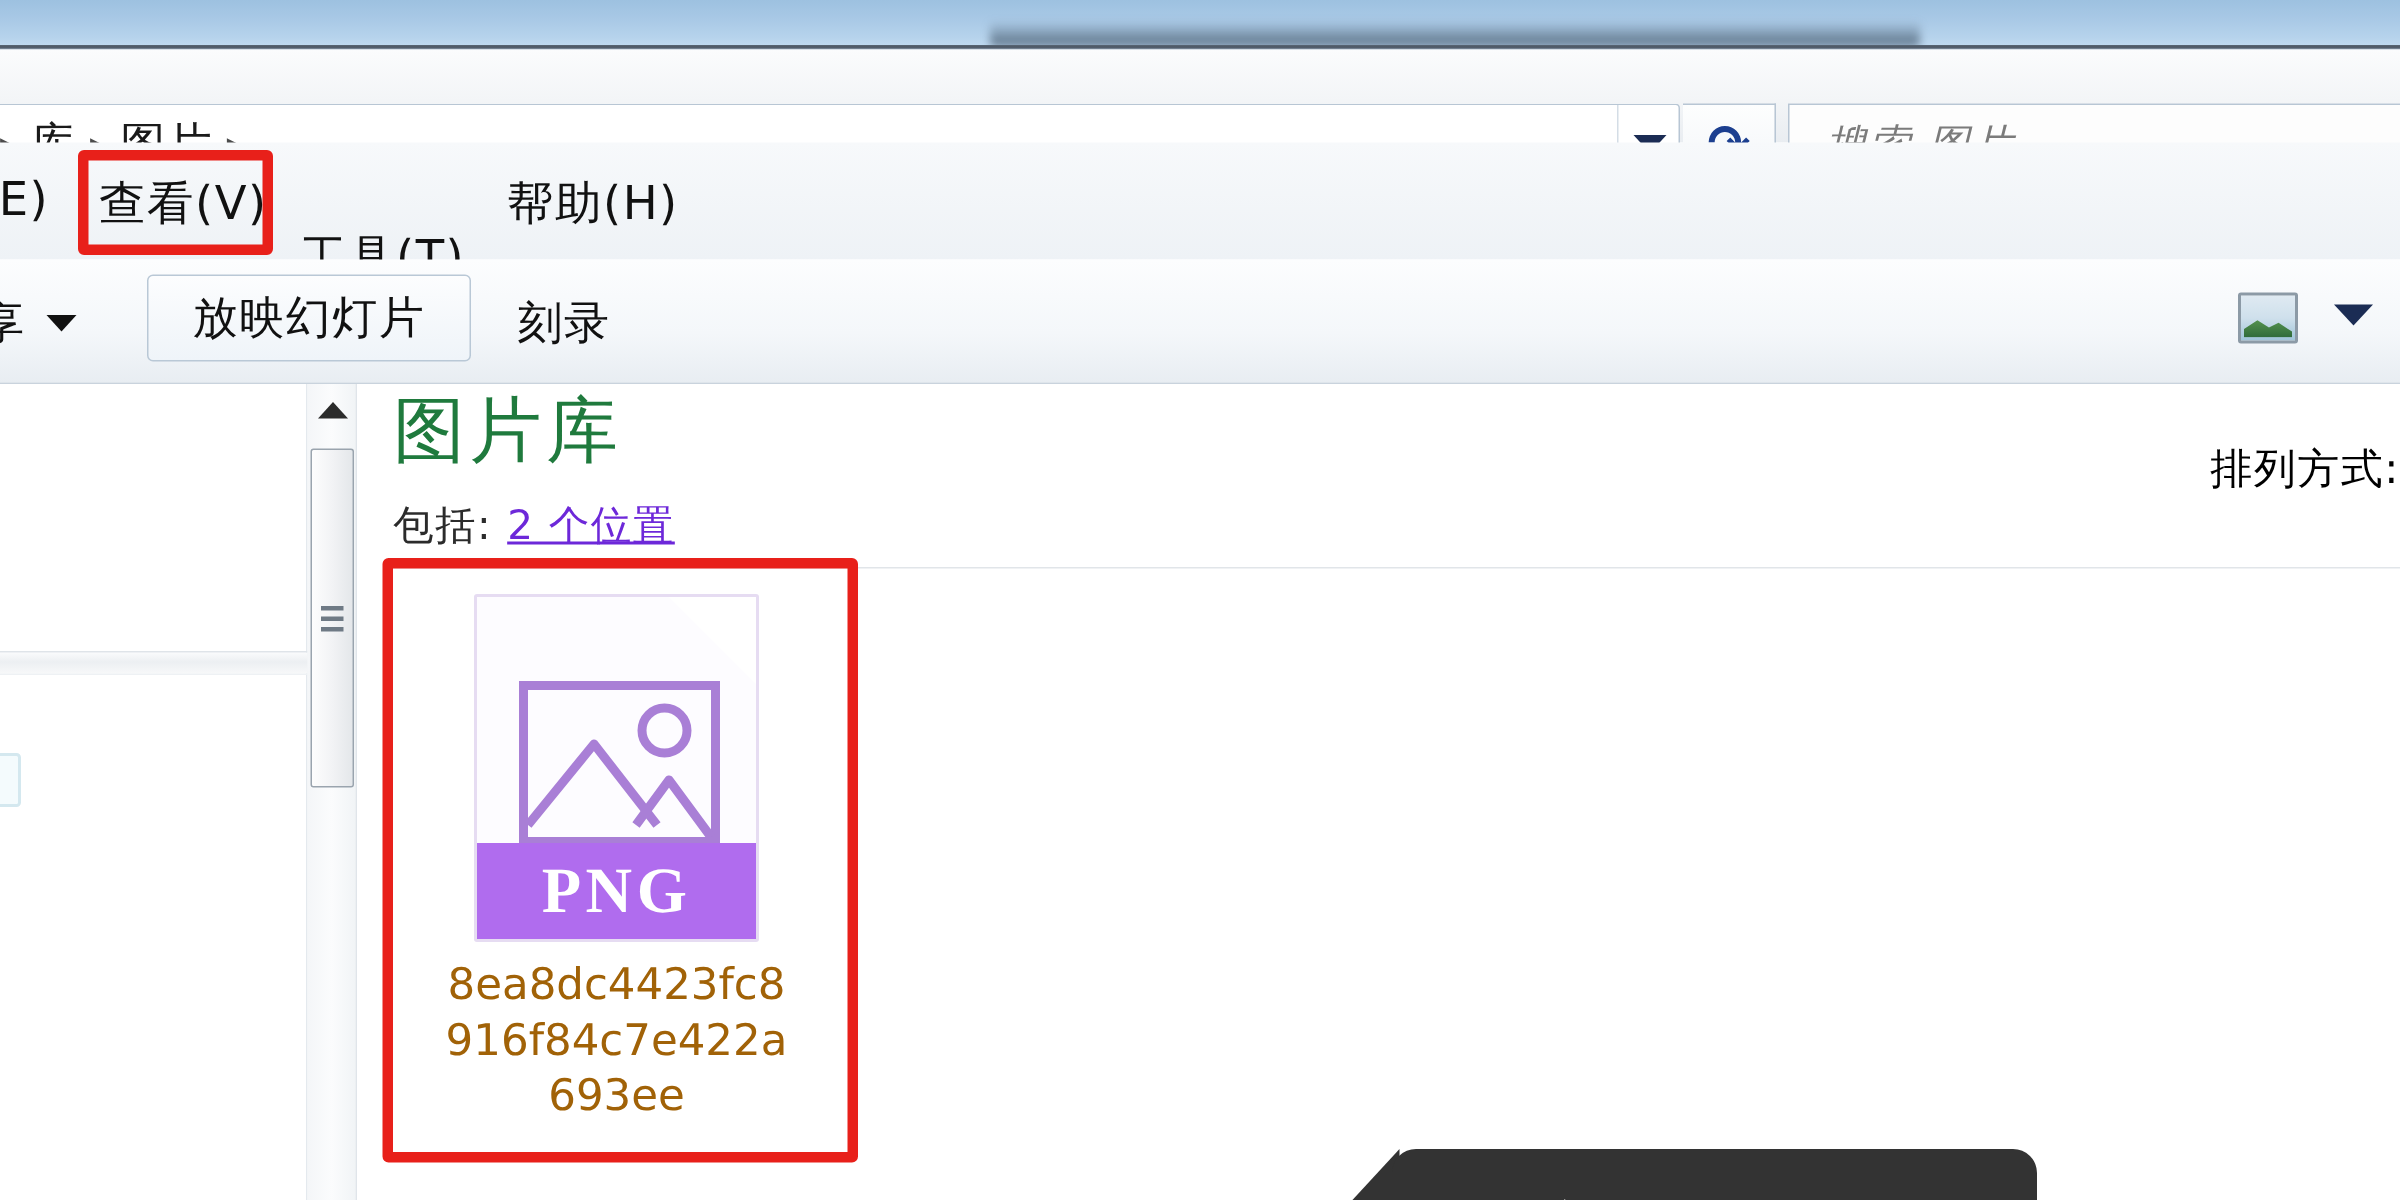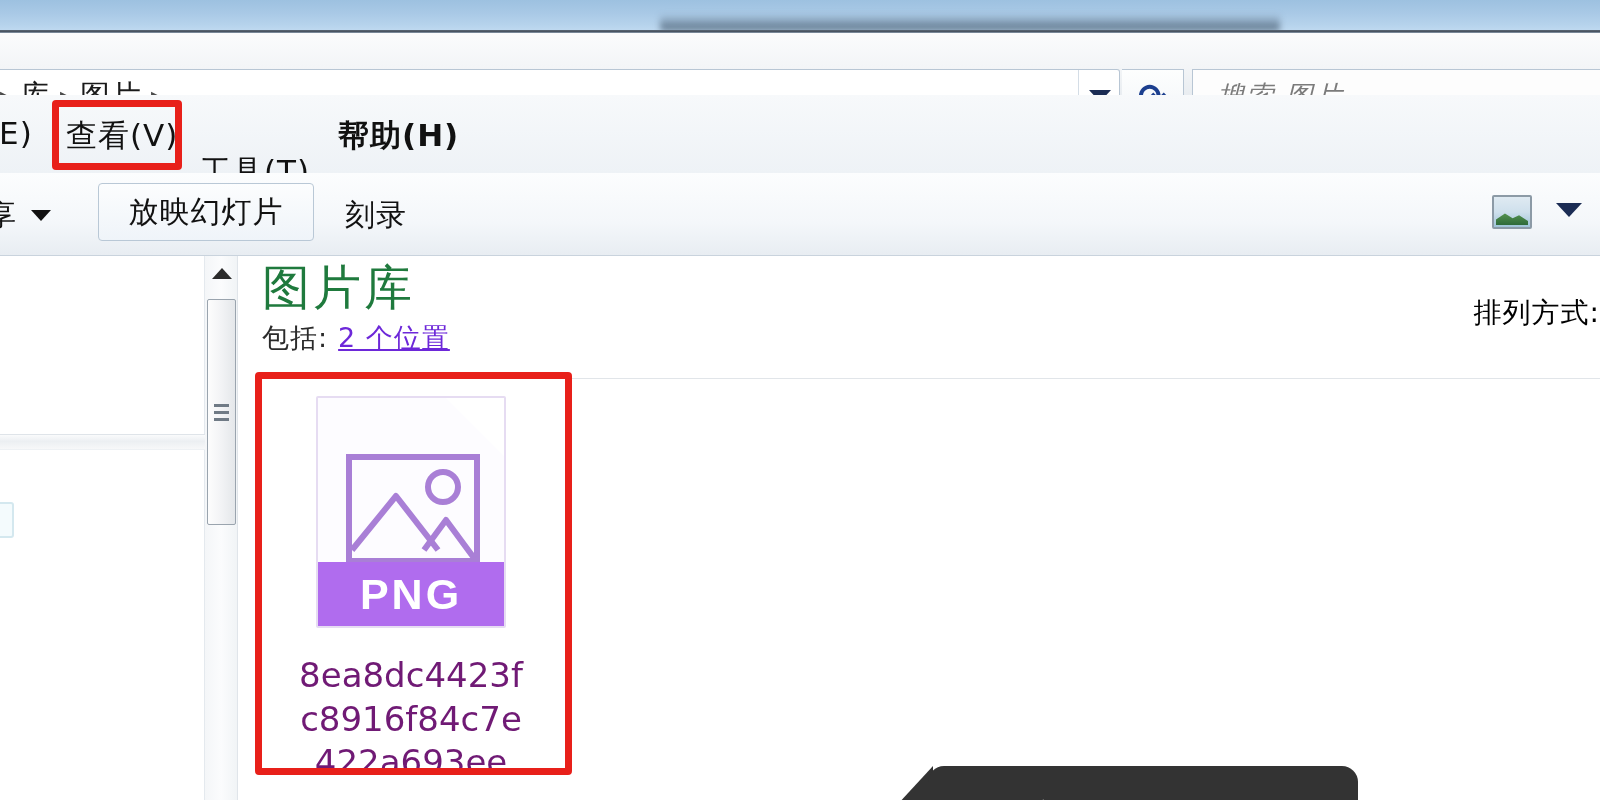--- a/index.html
+++ b/index.html
@@ -85,21 +85,21 @@
     display: flex; align-items: center;
   }
   .menu-item {
     font-size: 31px; color: #111111; letter-spacing: 1px;
     font-family: "DejaVu Sans", "Liberation Sans", sans-serif;
     white-space: nowrap;
   }
   .menu-clipped { position: absolute; left: -14px; top: 20px; }
   .menu-view    { position: absolute; left: 66px;  top: 20px; }
   .menu-tools   { position: absolute; left: 200px; top: 20px; margin-top: 36px; }
-  .menu-help    { position: absolute; left: 338px; top: 20px; font-weight: bold; }
+  .menu-help    { position: absolute; left: 338px; top: 20px; }
 
   
   .cmdbar {
     position: absolute; left: 0; top: 173px; width: 1600px; height: 83px;
     background: linear-gradient(to bottom, #fcfdfe 0%, #f4f7fa 60%, #e8edf2 100%);
     border-bottom: 1px solid #c9d3dd;
   }
   .cmd-share {
     position: absolute; left: -14px; top: 22px;
     display: flex; align-items: center; gap: 14px;
@@ -182,21 +182,21 @@
   .content {
     position: absolute; left: 238px; top: 256px; width: 1362px; height: 404px;
     background: #ffffff;
   }
   .lib-header { position: absolute; left: 24px; top: 5px; }
   .lib-title {
     font-size: 48px; color: #1f7a3d; letter-spacing: 3px; line-height: 1.1;
     font-family: "DejaVu Sans", "Liberation Sans", sans-serif;
   }
   .lib-sub {
-    margin-top: 6px; display: flex; align-items: baseline; gap: 10px;
+    margin-top: 18px; display: flex; align-items: baseline; gap: 10px;
     font-size: 27px; letter-spacing: 1px;
     font-family: "DejaVu Sans", "Liberation Sans", sans-serif;
   }
   .lib-sub-label { color: #2b2b2b; }
   .lib-sub-link { color: #6d28d9; text-decoration: underline; }
   .arrange-label {
     position: absolute; right: 0; top: 38px;
     font-size: 28px; color: #000000; letter-spacing: 1px; white-space: nowrap;
     font-family: "DejaVu Sans", "Liberation Sans", sans-serif;
   }
@@ -225,25 +225,25 @@
   .png-pic {
     position: absolute; left: 28px; top: 56px; width: 134px; height: 110px;
   }
   .png-band {
     position: absolute; left: 0; bottom: 0; width: 100%; height: 64px;
     background: #b06cee;
     display: flex; align-items: center; justify-content: center;
   }
   .png-band-text {
     color: #ffffff; font-size: 43px; font-weight: bold; letter-spacing: 3px;
-    font-family: Liberation Sans, sans-serif;
+    font-family: Liberation Serif, serif;
   }
   .file-name {
-    margin-top: 26px; width: 240px; text-align: center;
-    font-size: 34px; color: #701a75; line-height: 1.28;
+    margin-top: 10px; width: 240px; text-align: center;
+    font-size: 29px; color: #a16207; line-height: 1.28;
     word-break: break-all;
     font-family: "DejaVu Sans", "Liberation Sans", sans-serif;
   }
 
   
   .callout {
     position: absolute; left: 690px; top: 510px; width: 430px; height: 130px;
     background: #333333; border-radius: 16px;
     display: flex; align-items: center; justify-content: center;
   }

